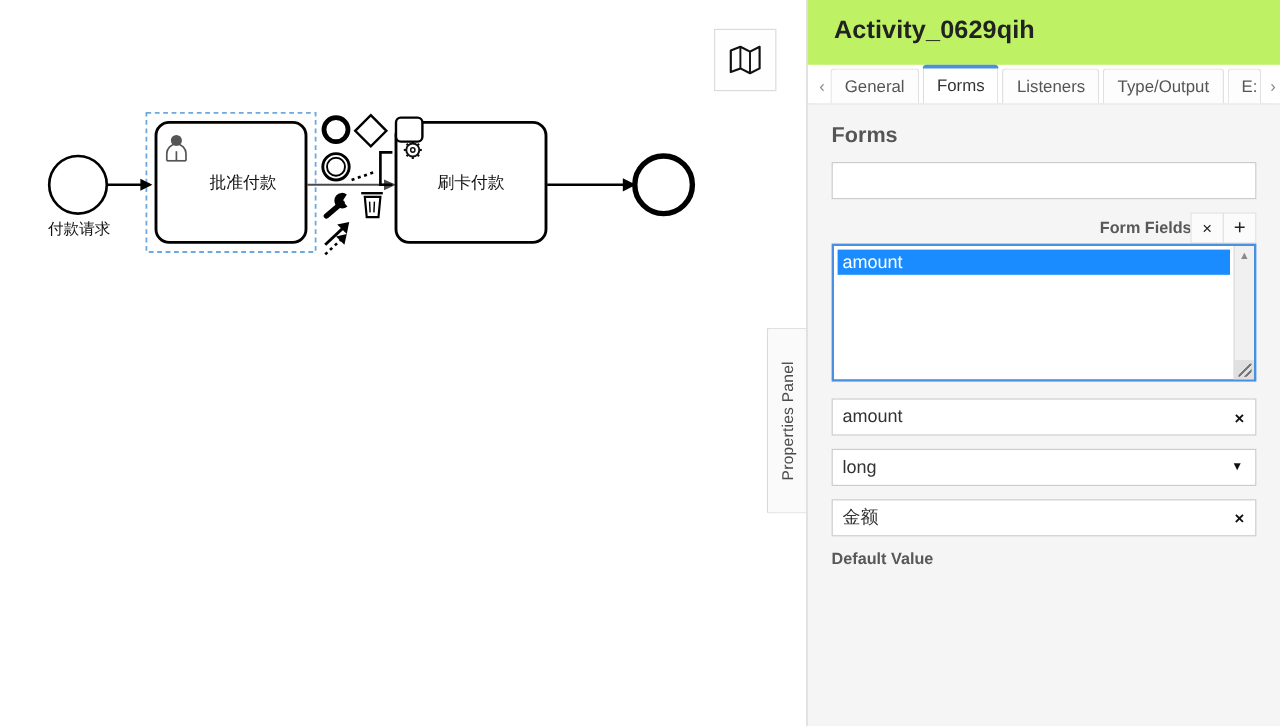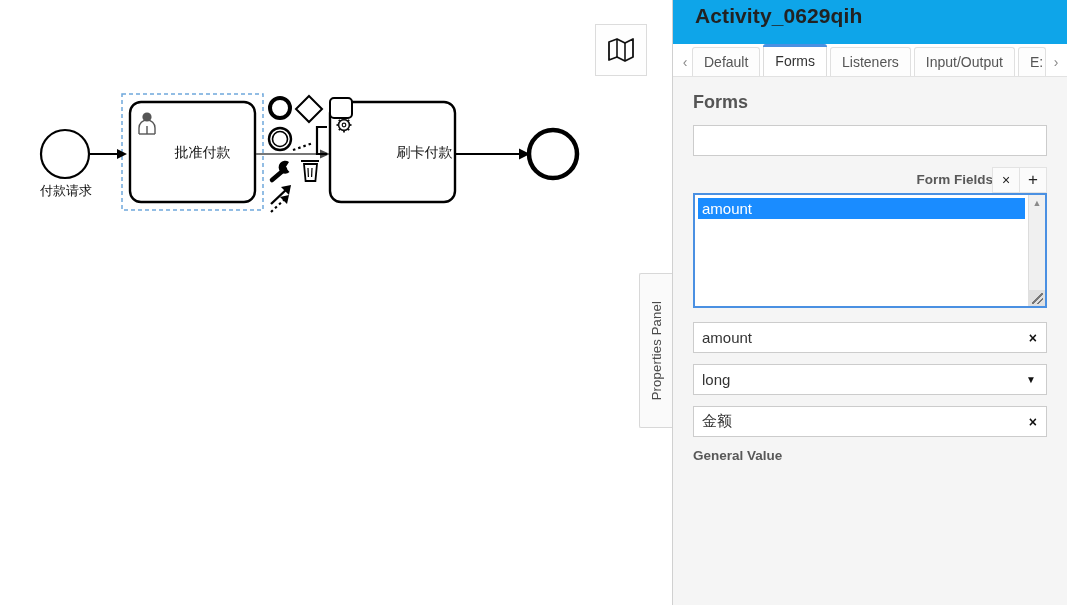--- a/index.html
+++ b/index.html
@@ -53,22 +53,22 @@
 
   
   #panel {
     position: absolute; left: 672px; top: 0;
     width: 395px; height: 605px;
     background: #f7f7f7;
     border-left: 1px solid #d0d0d0;
     overflow: hidden;
   }
   #panel-header {
-    background: #0ea5e9;
-    padding: 4px 0 0 0;
+    background: #bef264;
+    padding: 14px 0 0 0;
   }
   #panel-title {
     font-size: 21px;
     font-weight: bold;
     color: #222;
     padding: 0 0 0 22px;
     letter-spacing: .1px;
   }
 
   
@@ -318,21 +318,21 @@
         <polygon points="291,185 281,187 289,195" fill="#000"></polygon>
         <line x1="271" y1="212" x2="286" y2="198" stroke="#000" stroke-width="2.2" stroke-dasharray="2.5,3"></line>
         <polygon points="289,195 280,197 287,204" fill="#000"></polygon>
       </g>
     </svg>
 
     <div style="position:absolute;left:28px;top:182px;width:76px;text-align:center;font-size:13px;color:#111;font-family:'DejaVu Sans',sans-serif;">付款请求</div>
 
     <div style="position:absolute;left:130px;top:144px;width:145px;text-align:center;font-size:14px;color:#111;font-family:'DejaVu Sans',sans-serif;">批准付款</div>
 
-    <div style="position:absolute;left:330px;top:144px;width:125px;text-align:center;font-size:14px;color:#111;font-family:'DejaVu Sans',sans-serif;margin-left:32px;">刷卡付款</div>
+    <div style="position:absolute;left:330px;top:144px;width:125px;text-align:center;font-size:14px;color:#111;font-family:'DejaVu Sans',sans-serif;">刷卡付款</div>
 
     <div id="minimap-toggle">
       <svg width="30" height="26" viewBox="0 0 30 26">
         <path d="M3 5 L11 2 L19 6 L27 2 L27 20 L19 24 L11 20 L3 23 Z" fill="#fff" stroke="#111" stroke-width="1.8" stroke-linejoin="round"></path>
         <line x1="11" y1="2" x2="11" y2="20" stroke="#111" stroke-width="1.6"></line>
         <line x1="19" y1="6" x2="19" y2="24" stroke="#111" stroke-width="1.6"></line>
       </svg>
     </div>
 
     <div id="props-tab">
@@ -341,30 +341,30 @@
   </div>
 
   <div id="panel">
 
     <div id="panel-header">
       <div id="panel-title">Activity_0629qih</div>
 
       <div id="tabs">
         <div class="tab-chevron">‹</div>
         <div class="tab">
-          <span>Default</span>
+          <span>General</span>
         </div>
         <div class="tab active">
           <span>Forms</span>
         </div>
         <div class="tab">
           <span>Listeners</span>
         </div>
         <div class="tab">
-          <span>Input/Output</span>
+          <span>Type/Output</span>
         </div>
         <div class="tab truncated">
           <span>E:</span>
         </div>
         <div class="tab-chevron">›</div>
       </div>
     </div>
 
     <div id="panel-body">
 
@@ -402,18 +402,18 @@
       <div class="text-input">
         <span>long</span>
         <span class="caret-down">▼</span>
       </div>
 
       <div class="text-input">
         <span>金额</span>
         <span class="clear-x">×</span>
       </div>
 
-      <div class="bottom-cut">General Value</div>
+      <div class="bottom-cut">Default Value</div>
 
     </div>
   </div>
 
 </div>
 
 </body></html>

